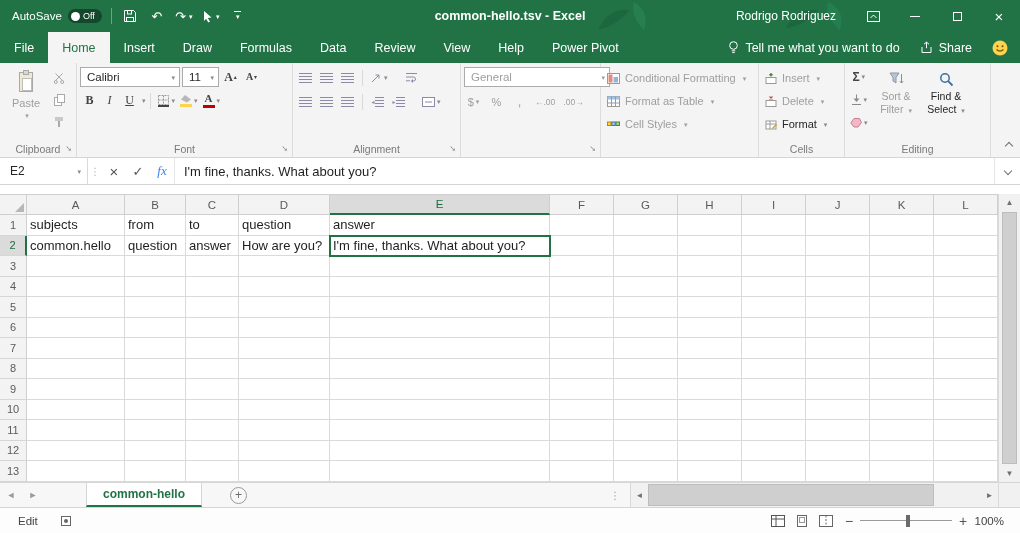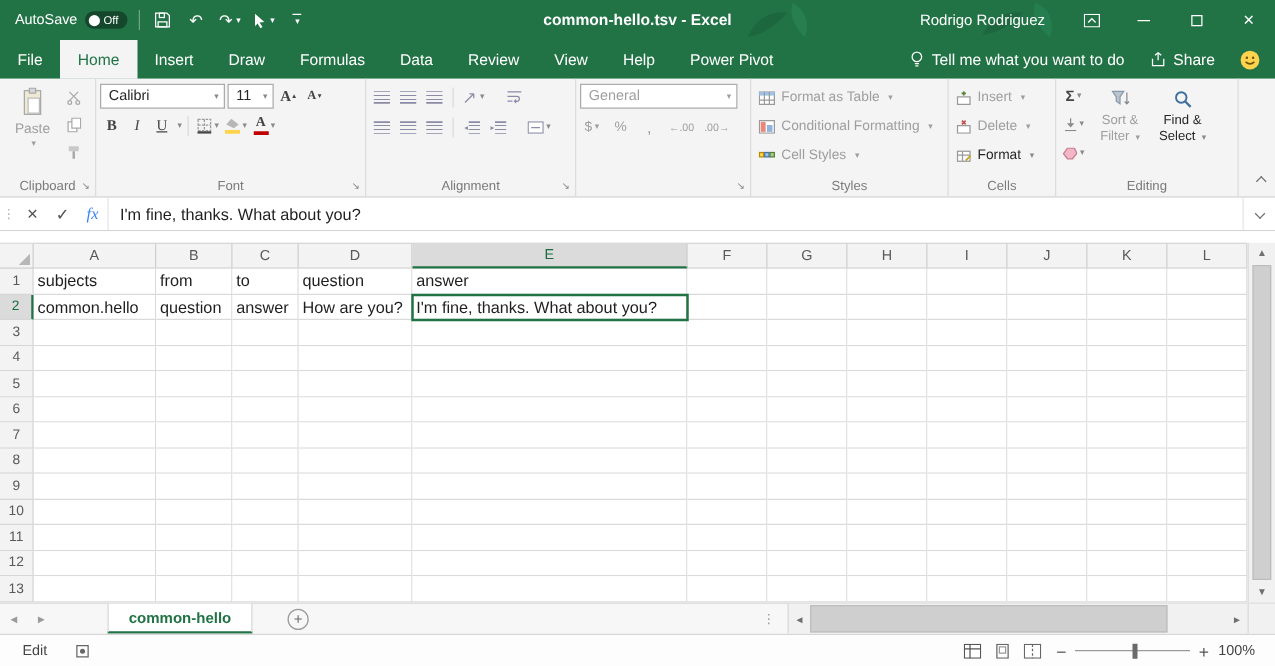--- a/index.html
+++ b/index.html
@@ -373,71 +373,68 @@
         </div>
       </div>
       <div class="rg-label">
           <span>Alignment</span>
         </div>
       <span class="launcher">↘</span>
     </div>
 
     <div class="rgroup" style="width:140px">
       <div class="rg-body r-col" style="gap:5px;padding-top:2px">
-        <div class="combo dis" style="width:126px">
+        <div class="combo dis" style="width:146px">
             <span>General</span>
             <span class="dd">▾</span>
           </div>
         <div class="r-row" style="gap:4px">
           <span class="sbtn dis">
               <span>$</span>
               <span class="dd">▾</span>
             </span>
           <span class="sbtn dis">%</span>
           <span class="sbtn dis" style="font-size:13px">,</span>
           <span class="sbtn dis" style="font-size:8.5px">←.00</span>
           <span class="sbtn dis" style="font-size:8.5px">.00→</span>
         </div>
       </div>
       <span class="launcher">↘</span>
     </div>
 
     <div class="rgroup" style="width:158px">
       <div class="rg-body r-col" style="gap:3px;padding-top:3px">
+        <div class="medbtn dis">
+          <svg width="13" height="11" viewBox="0 0 13 11">
+              <rect x=".5" y=".5" width="12" height="10" fill="#fff" stroke="#9a9a9a"></rect>
+              <rect x="1.5" y="1.5" width="4" height="8" fill="#e8887c"></rect>
+              <rect x="6.5" y="4" width="4.5" height="5.5" fill="#90b4dd"></rect>
+            </svg>
+          <span>Conditional Formatting</span>
+            <span class="dd">▾</span>
+        </div>
         <div class="medbtn dis">
           <svg width="13" height="11" viewBox="0 0 13 11">
               <rect x=".5" y=".5" width="12" height="10" fill="#fff" stroke="#9a9a9a"></rect>
               <rect x=".5" y=".5" width="12" height="3" fill="#9fc3e7"></rect>
               <path d="M4.5 .5v10M8.5 .5v10M.5 7h12" stroke="#9a9a9a"></path>
             </svg>
           <span>Format as Table</span>
             <span class="dd">▾</span>
         </div>
         <div class="medbtn dis">
           <svg width="13" height="11" viewBox="0 0 13 11">
-              <rect x=".5" y=".5" width="12" height="10" fill="#fff" stroke="#9a9a9a"></rect>
-              <rect x="1.5" y="1.5" width="4" height="8" fill="#e8887c"></rect>
-              <rect x="6.5" y="4" width="4.5" height="5.5" fill="#90b4dd"></rect>
-            </svg>
-          <span>Conditional Formatting</span>
-            <span class="dd">▾</span>
-        </div>
-        <div class="medbtn dis">
-          <svg width="13" height="11" viewBox="0 0 13 11">
               <rect x="0.5" y="3" width="3.5" height="3.5" fill="#ffd24c" stroke="#b58a00"></rect>
               <rect x="4.75" y="3" width="3.5" height="3.5" fill="#9fc3e7" stroke="#4472a8"></rect>
               <rect x="9" y="3" width="3.5" height="3.5" fill="#a8d08d" stroke="#538135"></rect>
             </svg>
           <span>Cell Styles</span>
             <span class="dd">▾</span>
         </div>
       </div>
-      <div class="rg-label">
-          <span>Styles</span>
-        </div>
     </div>
 
     <div class="rgroup" style="width:86px">
       <div class="rg-body r-col" style="gap:3px;padding-top:3px">
         <div class="medbtn dis">
           <svg width="12" height="11" viewBox="0 0 12 11">
               <rect x="1" y="4.5" width="10" height="6" fill="#fff" stroke="#9a9a9a"></rect>
               <path d="M6 0v3.4M4.3 1.7h3.4" stroke="#538135" stroke-width="1.4"></path>
             </svg>
           <span>Insert</span>
@@ -505,20 +502,24 @@
       </div>
       <div class="rg-label">
           <span>Editing</span>
         </div>
     </div>
 
     <span class="rib-collapse"><i class="chev-up"></i></span>
   </div>
 
   <div class="fbar">
+    <div class="namebox">
+      <span>E2</span>
+      <span class="dd">▾</span>
+    </div>
     <span class="fb-dots">⋮</span>
     <span class="fb-btn">
         <span style="font-size:15px">×</span>
       </span>
     <span class="fb-btn">
         <span>✓</span>
       </span>
     <span class="fb-btn">
         <span class="fx">fx</span>
       </span>

